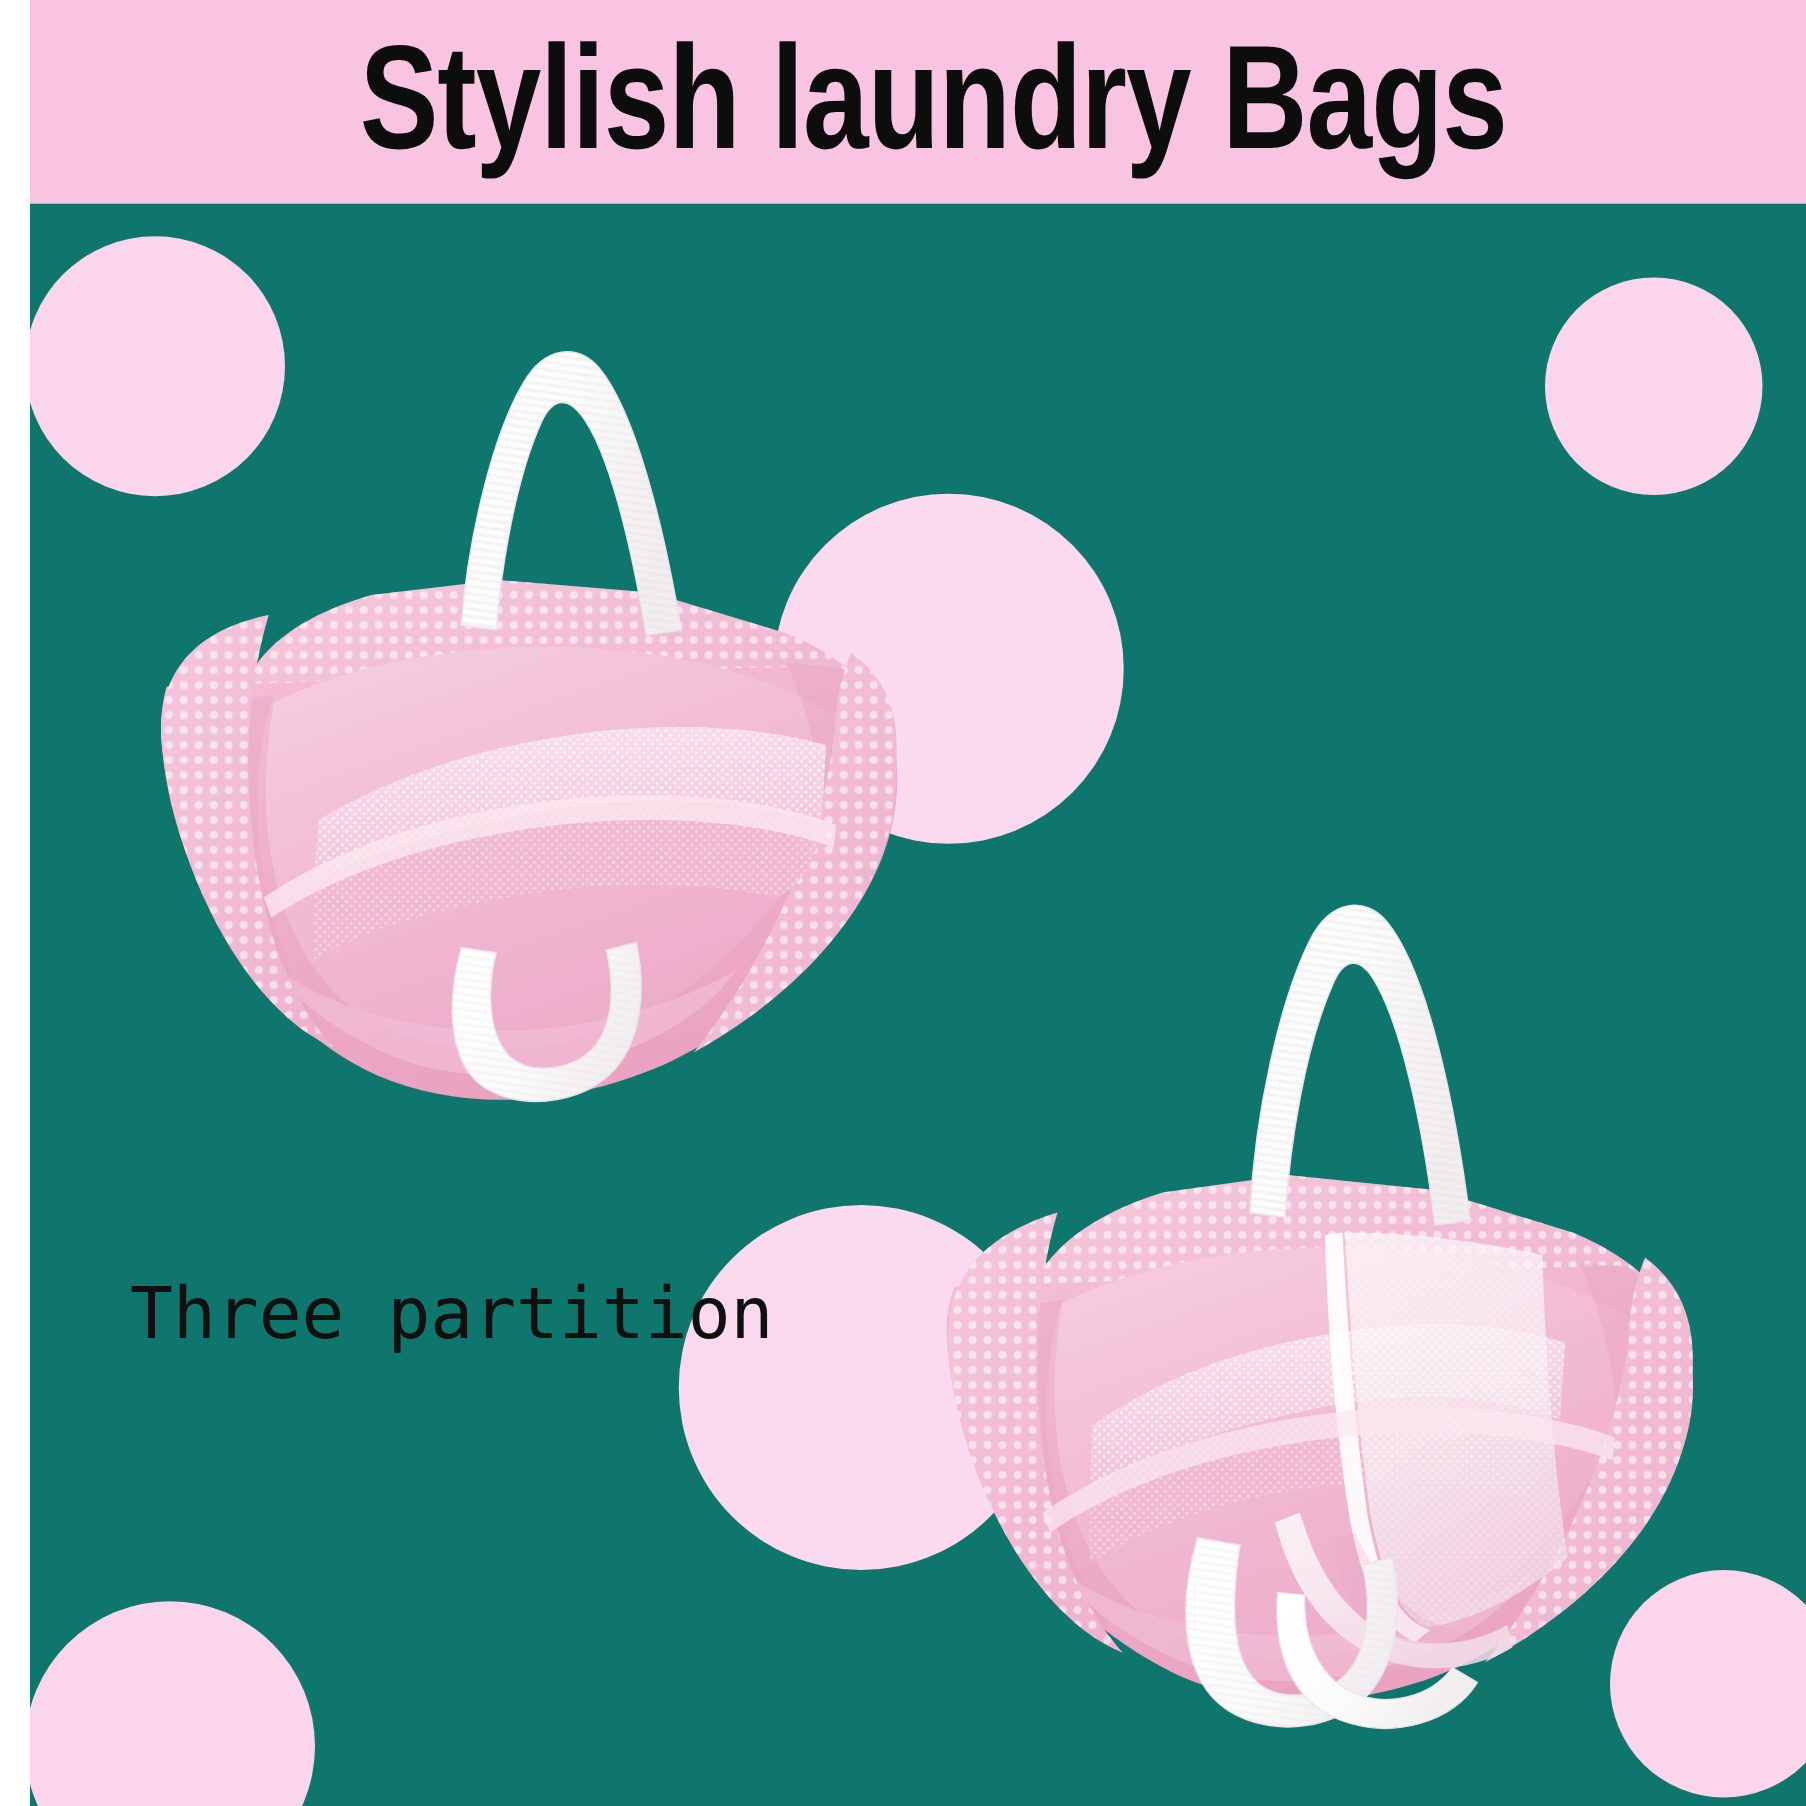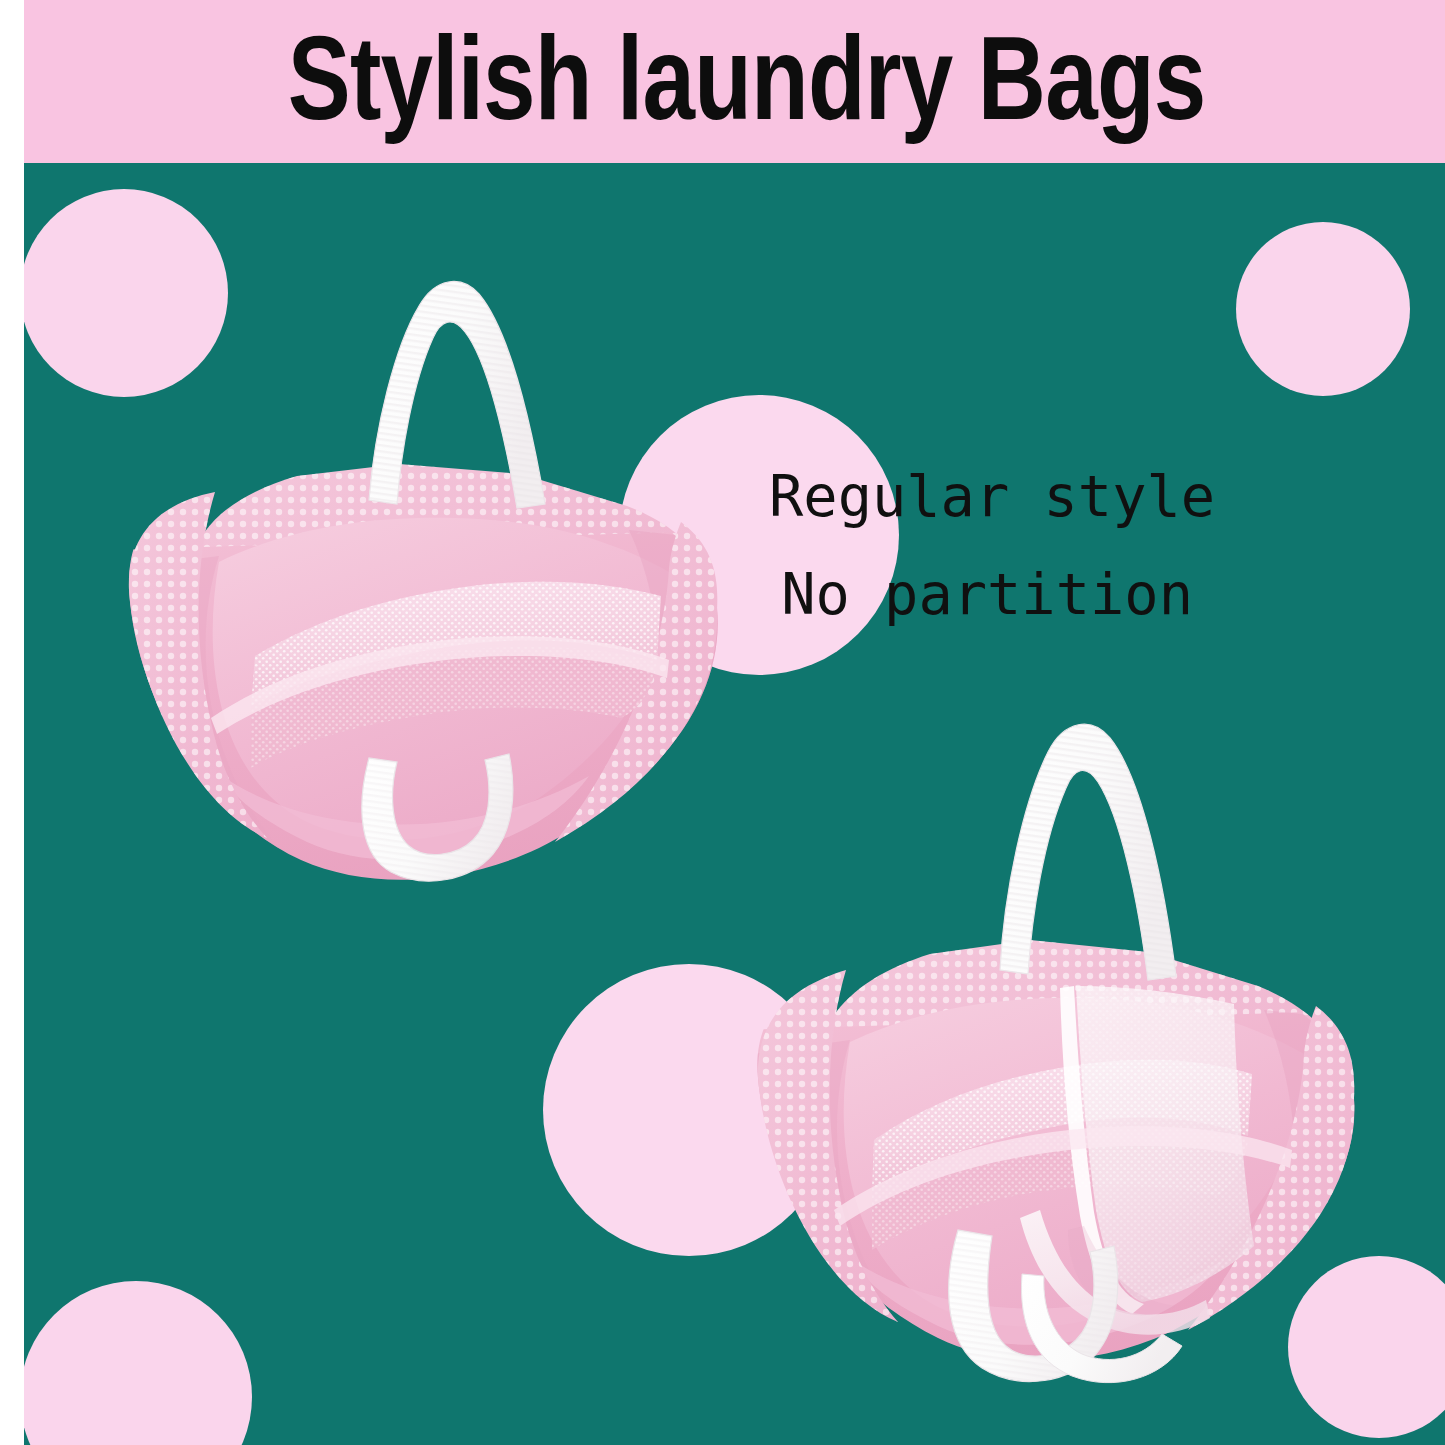--- a/index.html
+++ b/index.html
@@ -389,21 +389,18 @@
         <path d="M234 560 C216 622 224 676 258 698 C296 722 348 712 372 684
                  C394 658 398 616 390 576 L366 582
                  C374 618 370 652 352 670 C334 688 300 692 282 676
                  C262 658 260 618 268 566 Z" fill="url(#ribB)" opacity="0.5"></path>
         <path d="M298 604 C294 656 312 692 348 706 C390 722 438 708 458 676
                  L438 664 C420 688 386 696 358 684 C332 672 318 642 320 606 Z" fill="url(#strapB)" stroke="#eae4e8" stroke-width="1"></path>
       </g>
     </svg>
   </div>
 
-  <div class="caption" id="caption-regular">
-    <span class="line line-1">Regular style</span>
-    <span class="line line-2">No partition</span>
+
+  <div class="caption" id="caption-upgraded">
+    <span class="line line-2">Three partition</span>
   </div>
 
-  <div class="caption" id="caption-upgraded">
-  </div>
-
 </div>
 
 </body></html>

